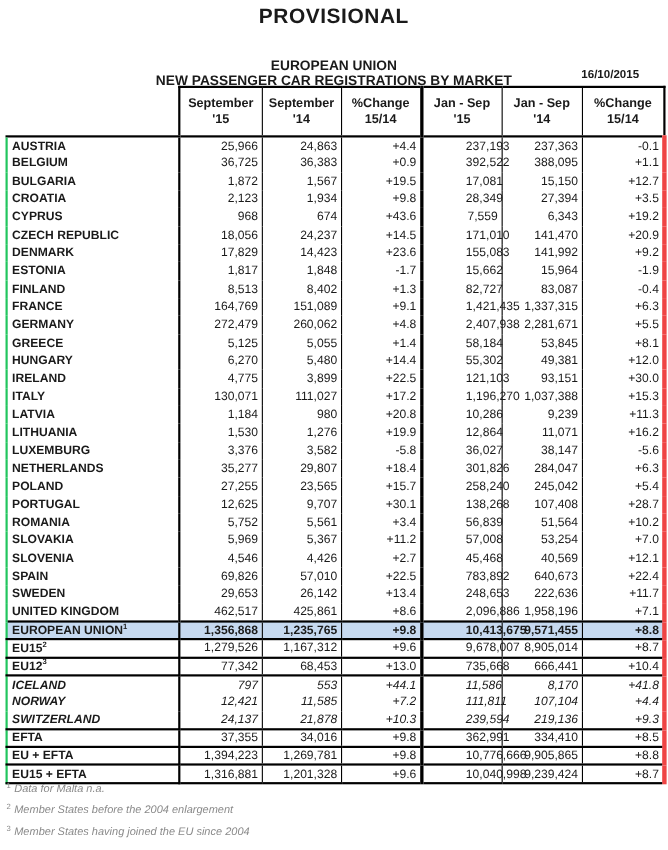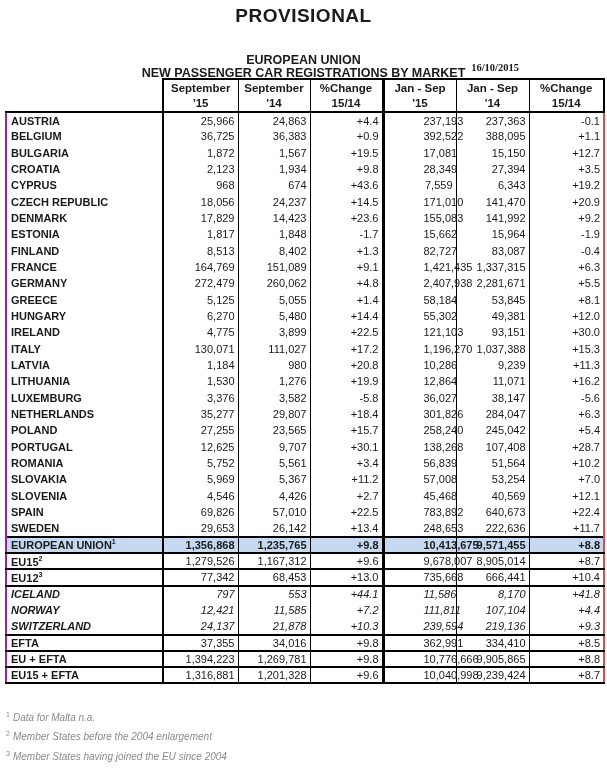--- a/index.html
+++ b/index.html
@@ -19,59 +19,59 @@
   }
   .subtitle1 {
     position:absolute; top:37px; left:0; width:100%;
     text-align:center; font-size:12.5px; font-weight:bold;margin-top:29px;
   }
   .subtitle2 {
     position:absolute; top:53px; left:0; width:100%;
     text-align:center; font-size:12.5px; font-weight:bold;
   }
   .date {
-    position:absolute; top:62px; left:0; width:519px;
-    text-align:right; font-size:10.5px; font-weight:bold;font-family:Liberation Serif, serif;
+    position:absolute; top:62px; left:0; width:581px;
+    text-align:right; font-size:10.5px; font-weight:bold;
   }
 
   table.main {
     position:absolute; top:78px; left:5px;
     border-collapse:collapse; table-layout:fixed;
     width:598px;
     font-size:11px;
   }
   col.c-name { width:157px; }
   col.c1 { width:75px; } col.c2 { width:72px; } col.c3 { width:73px; }
   col.c4 { width:73px; } col.c5 { width:73px; } col.c6 { width:75px; }
 
-  thead td { height:33px; vertical-align:middle; }
+  thead td { height:45px; vertical-align:middle; }
   td.corner { border:none; border-bottom:2px solid #000; }
   td.hdr {
     font-weight:bold; text-align:center; font-size:11.5px; line-height:1.3;
     border-top:2px solid #000; border-bottom:2px solid #000;
     border-left:1px solid #000; border-right:1px solid #000;
   }
   td.hdr.h1 { border-left:2px solid #000; }
   td.hdr.h3 { border-right:3px solid #000; }
   td.hdr.h4 { border-left:3px solid #000; }
   td.hdr.h6 { border-right:2px solid #000; }
 
   tbody td { height:16.33px; padding:0; vertical-align:middle; }
   td.name-cell {
     font-weight:bold; padding-left:4px; text-align:left;
-    border-left:2px solid #a21caf; border-right:2px solid #000;
+    border-left:2px solid #22c55e; border-right:2px solid #000;
   }
   td.name-cell sup { font-size:7px; }
   td.val { text-align:right; padding-right:3px; }
   td.val.col1 { border-left:2px solid #15803d; border-right:1px solid #000; }
   td.val.col2 { border-right:1px solid #000; }
   td.val.col3 { border-right:3px solid #000; }
   td.val.col4 { border-right:1px solid #000;padding-left:39px; }
   td.val.col5 { border-right:1px solid #000; }
-  td.val.col6 { border-right:2px solid #ef4444;padding-left:28px; }
+  td.val.col6 { border-right:4px solid #ef4444;padding-left:28px; }
 
   tr.sep td { border-bottom:2px solid #000; }
   tr.row-eu td {
     background: var(--highlight, #c6d9f0);
     font-weight:bold;
     border-top:2px solid #000; border-bottom:2px solid #000;
   }
   tr.row-efta-member td { font-style:italic; }
   tbody tr:last-child td { border-bottom:2px solid #000; }
 
@@ -360,20 +360,29 @@
         </tr>
         <tr class="row-country">
           <td class="name-cell"><span>SWEDEN</span></td>
           <td class="val col1">29,653</td>
           <td class="val col2">26,142</td>
           <td class="val col3">+13.4</td>
           <td class="val col4">248,653</td>
           <td class="val col5">222,636</td>
           <td class="val col6">+11.7</td>
         </tr>
+        <tr class="row-country">
+          <td class="name-cell"><span>UNITED KINGDOM</span></td>
+          <td class="val col1">462,517</td>
+          <td class="val col2">425,861</td>
+          <td class="val col3">+8.6</td>
+          <td class="val col4">2,096,886</td>
+          <td class="val col5">1,958,196</td>
+          <td class="val col6">+7.1</td>
+        </tr>
         <tr class="row-eu sep">
           <td class="name-cell"><span>EUROPEAN UNION</span><sup>1</sup></td>
           <td class="val col1">1,356,868</td>
           <td class="val col2">1,235,765</td>
           <td class="val col3">+9.8</td>
           <td class="val col4">10,413,675</td>
           <td class="val col5">9,571,455</td>
           <td class="val col6">+8.8</td>
         </tr>
         <tr class="row-subtotal sep">

